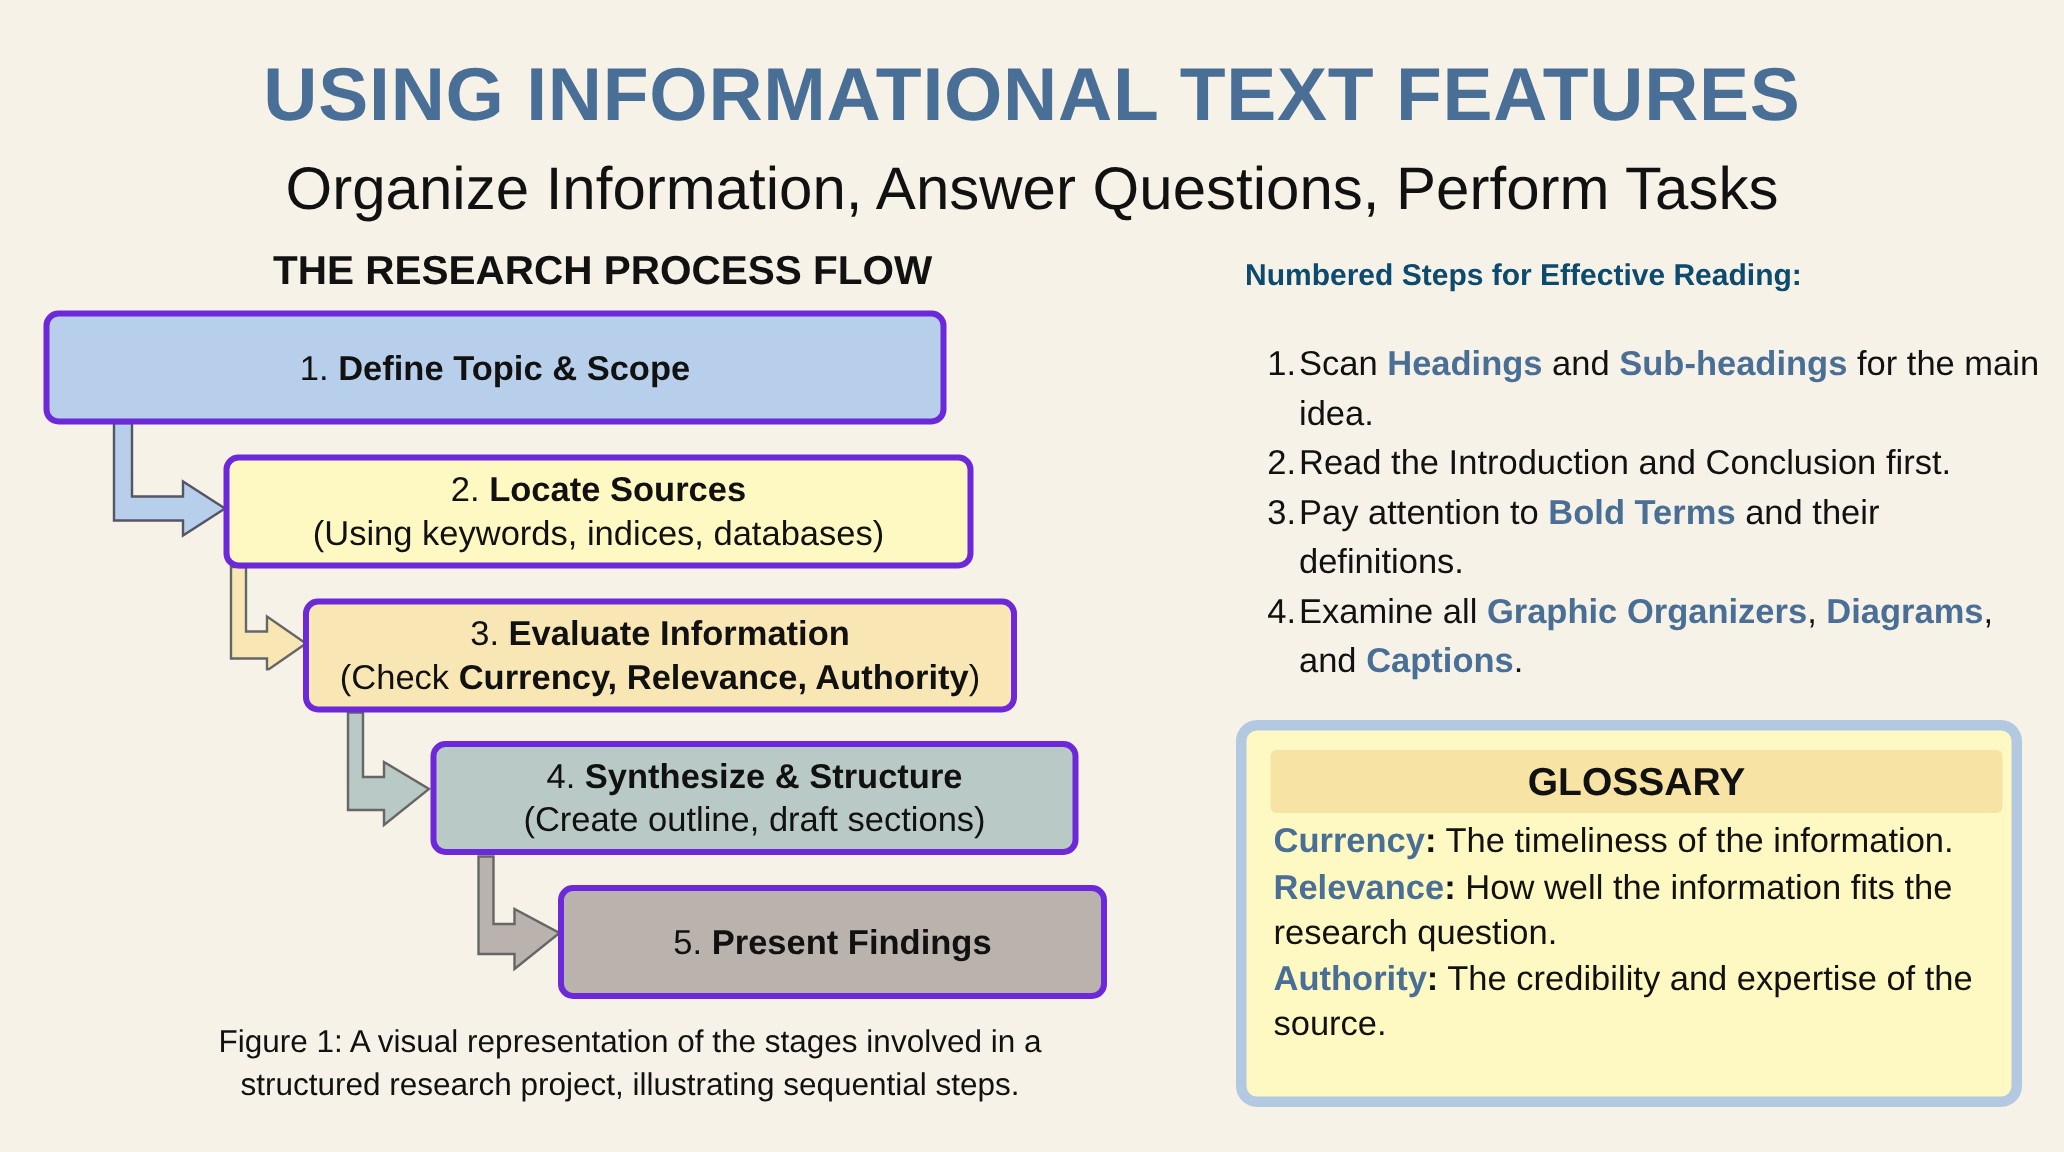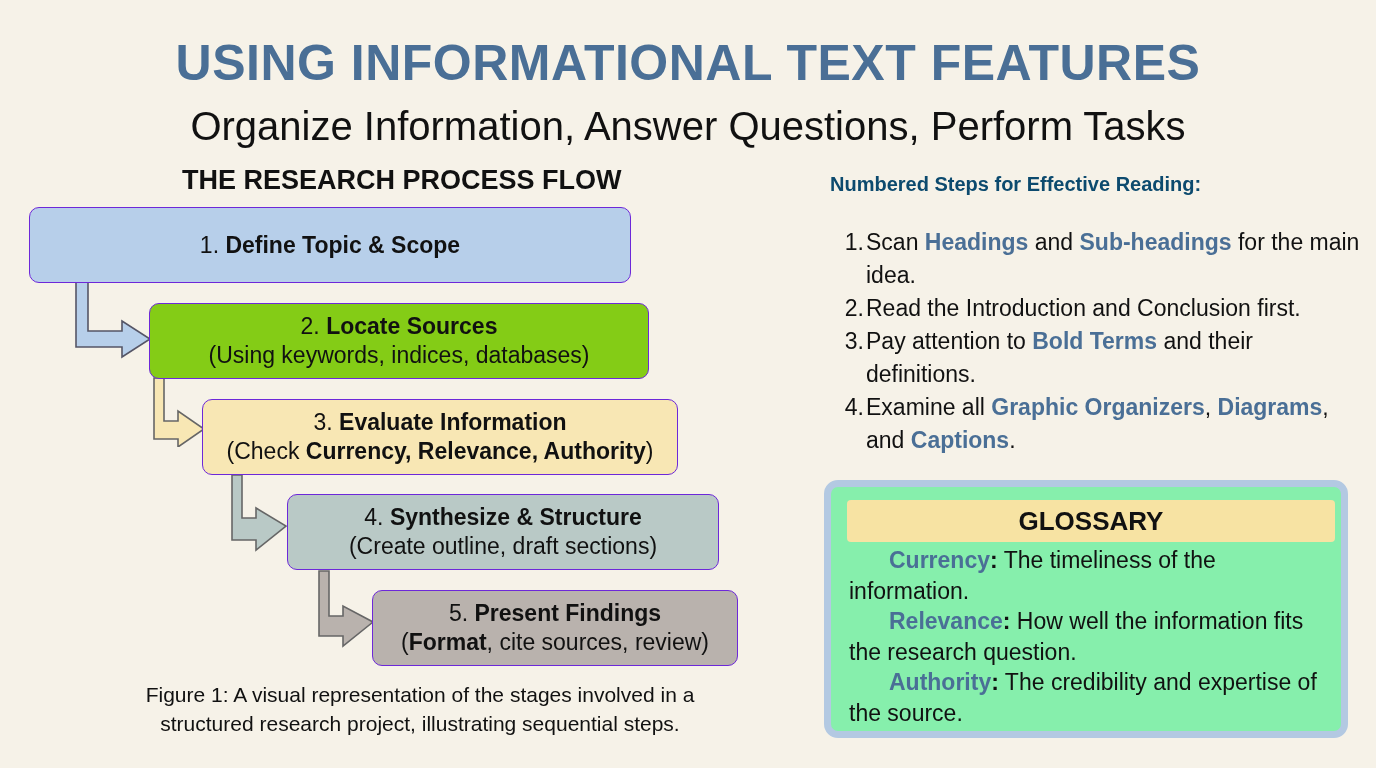--- a/index.html
+++ b/index.html
@@ -18,21 +18,21 @@
   }
   .subtitle {
     position: absolute; left: 0; top: 104px; width: 1376px;
     text-align: center; font-size: 40px; color: #111;
   }
   .flow-heading {
     position: absolute; left: 182px; top: 165px;
     font-size: 27px; font-weight: bold; color: #111;
   }
   .box {
-    position: absolute; border: 1px solid #6d28d9; border-radius: 10px;
+    position: absolute; border: 4px solid #6d28d9; border-radius: 10px;
     display: flex; flex-direction: column; align-items: center; justify-content: center;
     text-align: center; font-size: 23px; line-height: 29px; color: #111;
   }
   .box .num { font-weight: normal; }
   .box .lbl { font-weight: bold; }
   .b { font-weight: bold; }
   .arrow { position: absolute; }
   .caption {
     position: absolute; left: 100px; top: 680px; width: 640px;
     text-align: center; font-size: 21px; line-height: 29px; color: #111;
@@ -44,32 +44,32 @@
   .steps {
     position: absolute; left: 840px; top: 226px; width: 520px;
     font-size: 23px; line-height: 33px; color: #111;
     list-style: none;
   }
   .steps li { display: flex; }
   .steps .n { width: 24px; flex-shrink: 0; text-align: right; margin-right: 2px; }
   .steps .hl { color: #4a6f96; font-weight: bold; }
   .glossary {
     position: absolute; left: 824px; top: 480px; width: 524px; height: 258px;
-    border: 7px solid #b3c9e2; border-radius: 14px; background: #86efac;
+    border: 7px solid #b3c9e2; border-radius: 14px; background: #fef9c3;
   }
   .glossary-head {
     position: absolute; left: 16px; top: 13px; width: 488px; height: 42px;
     background: #f7e3a3; border-radius: 4px;
     text-align: center; font-size: 26px; font-weight: bold; line-height: 42px; color: #111;
   }
   .glossary-body {
     position: absolute; left: 18px; top: 58px; width: 490px;
     font-size: 23px; line-height: 30.5px; color: #111;
   }
-  .term { color: #4a6f96; font-weight: bold; margin-left: 40px; }
+  .term { color: #4a6f96; font-weight: bold; }
   .colon { font-weight: bold; color: #111; }
 </style>
 </head>
 <body>
 
 <div class="title">USING INFORMATIONAL TEXT FEATURES</div>
 <div class="subtitle">Organize Information, Answer Questions, Perform Tasks</div>
 
 <div class="flow-heading">THE RESEARCH PROCESS FLOW</div>
 
@@ -83,38 +83,37 @@
   <path d="M4 1 V66 H28 V76 L58 52 L28 34 V44 H14 V1 Z" fill="#b9c9c6" stroke="#666" stroke-width="1.6"></path>
 </svg>
 <svg class="arrow" style="left:315px;top:570px" width="64" height="80" viewBox="0 0 64 80">
   <path d="M4 1 V66 H28 V76 L58 52 L28 36 V46 H14 V1 Z" fill="#b9b2ad" stroke="#666" stroke-width="1.6"></path>
 </svg>
 
 <div class="box" style="left:29px;top:207px;width:602px;height:76px;background:#b7cfea;">
   <div><span class="num">1.</span> <span class="lbl">Define Topic &amp; Scope</span></div>
 </div>
 
-<div class="box" style="left:149px;top:303px;width:500px;height:76px;background:#84cc16;">
+<div class="box" style="left:149px;top:303px;width:500px;height:76px;background:#fef9c3;">
   <div><span class="num">2.</span> <span class="lbl">Locate Sources</span></div>
   <div>(Using keywords, indices, databases)</div>
 </div>
 
 <div class="box" style="left:202px;top:399px;width:476px;height:76px;background:#f8e7b4;">
   <div><span class="num">3.</span> <span class="lbl">Evaluate Information</span></div>
   <div><span>(Check </span><span class="b">Currency, Relevance, Authority</span><span>)</span></div>
 </div>
 
 <div class="box" style="left:287px;top:494px;width:432px;height:76px;background:#b9c9c6;">
   <div><span class="num">4.</span> <span class="lbl">Synthesize &amp; Structure</span></div>
   <div>(Create outline, draft sections)</div>
 </div>
 
 <div class="box" style="left:372px;top:590px;width:366px;height:76px;background:#b9b2ad;">
   <div><span class="num">5.</span> <span class="lbl">Present Findings</span></div>
-  <div><span>(</span><span class="b">Format</span><span>, cite sources, review)</span></div>
 </div>
 
 <div class="caption">
   <div>Figure 1: A visual representation of the stages involved in a</div>
   <div>structured research project, illustrating sequential steps.</div>
 </div>
 
 <div class="steps-heading">Numbered Steps for Effective Reading:</div>
 <ol class="steps">
   <li>

